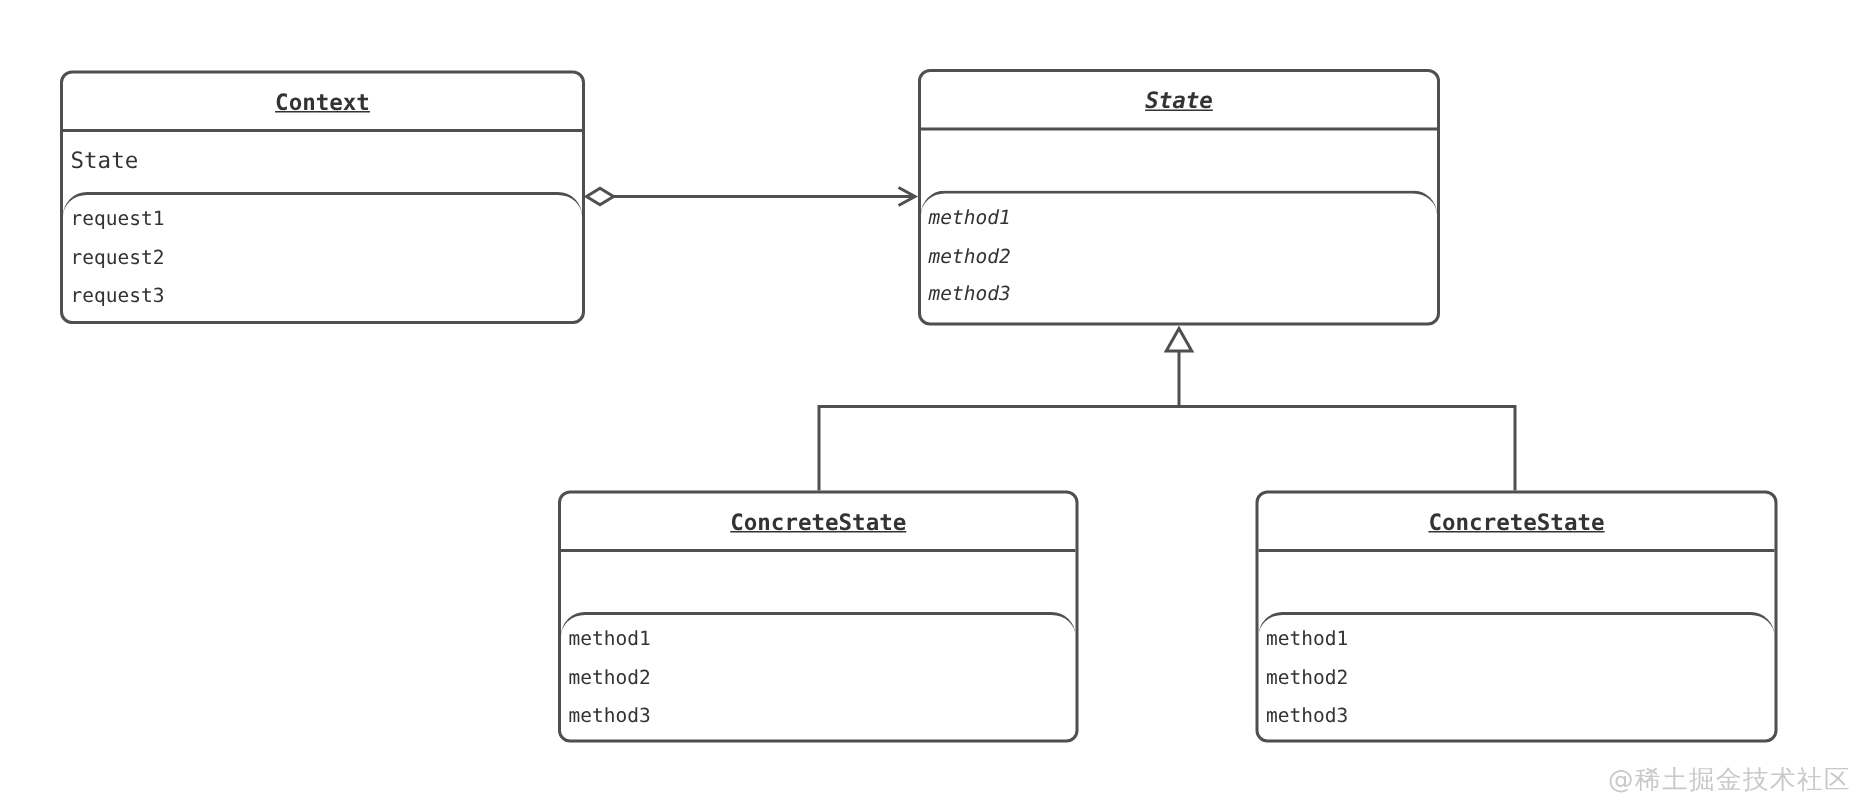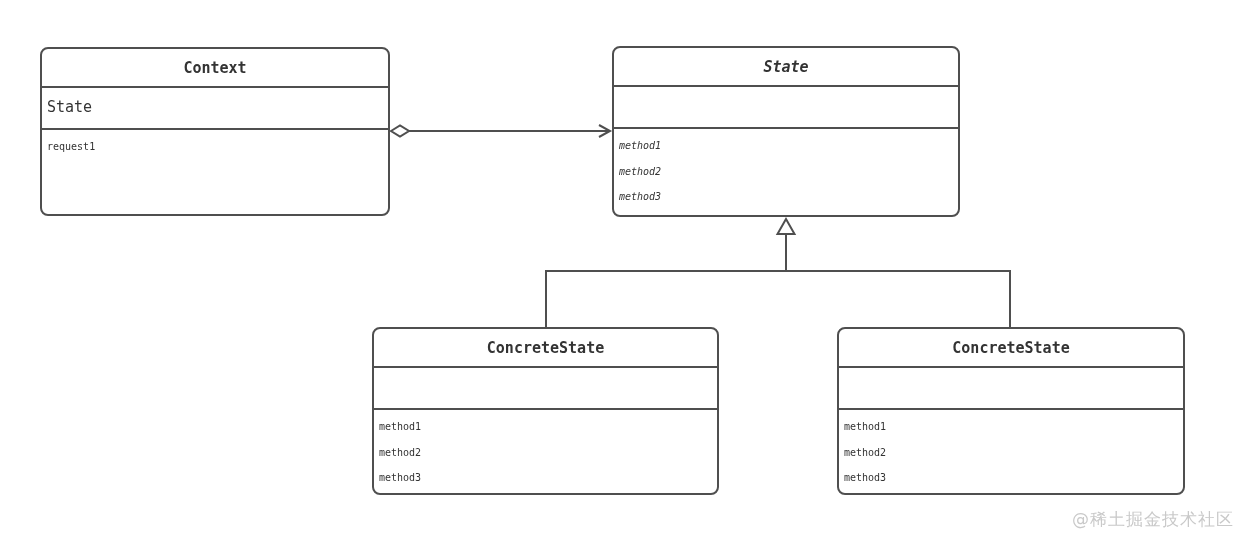--- a/index.html
+++ b/index.html
@@ -25,36 +25,38 @@
   }
   .uml-class .title {
     font-weight: bold;
     font-size: 15px;
     text-align: center;
     display: flex;
     align-items: center;
     justify-content: center;
     height: 37px;
     flex: 0 0 37px;
+    text-decoration: underline;
   }
   .uml-class .attrs {
     border-top: 2px solid #4f4f4f;
     height: 42px;
     flex: 0 0 42px;
     box-sizing: border-box;
     font-size: 15px;
     padding: 9px 5px 0 5px;
     line-height: 20px;
   }
   .uml-class .methods {
     border-top: 2px solid #4f4f4f;
     flex: 1 1 auto;
-    font-size: 10px;
+    font-size: 13px;
     padding: 4px 5px 0 5px;
     line-height: 25.5px;
+    border-radius: 16px;
   }
   .italic { font-style: italic; }
 
   .watermark {
     position: absolute;
     right: 10px;
     bottom: 8px;
     color: #c9c9c9;
     font-size: 17px;
     font-family: "DejaVu Sans", "Liberation Sans", sans-serif;
@@ -84,20 +86,22 @@
     </g>
   </svg>
 
   <div class="uml-class" style="left:40px; top:47px; width:350px; height:169px;">
     <div class="title">Context</div>
     <div class="attrs">
       <div>State</div>
     </div>
     <div class="methods">
       <div>request1</div>
+      <div>request2</div>
+      <div>request3</div>
     </div>
   </div>
 
   <div class="uml-class" style="left:612px; top:46px; width:348px; height:171px;">
     <div class="title italic">State</div>
     <div class="attrs"></div>
     <div class="methods italic">
       <div>method1</div>
       <div>method2</div>
       <div>method3</div>

